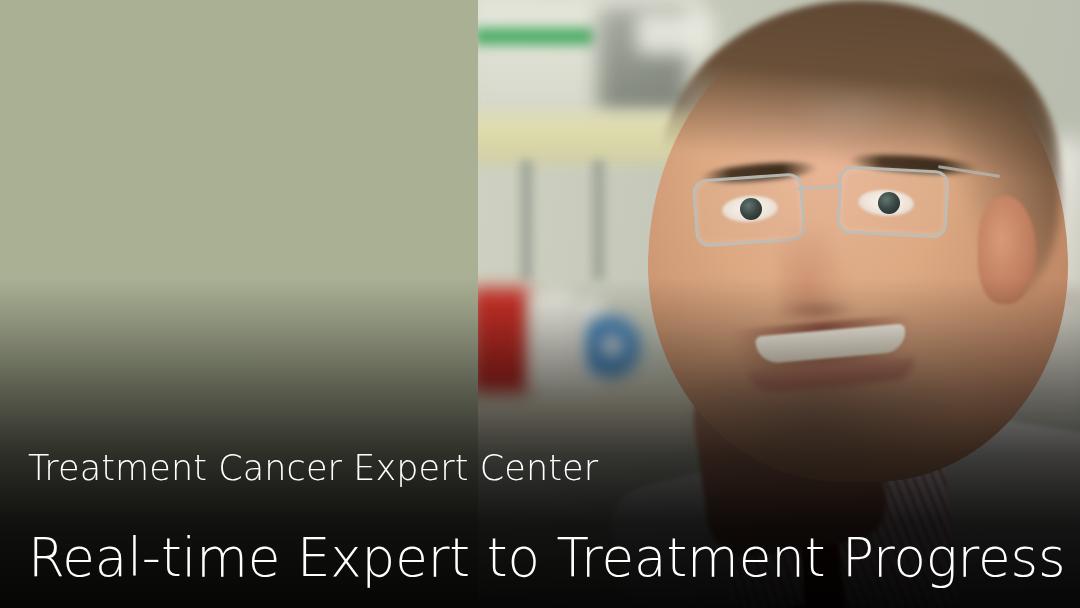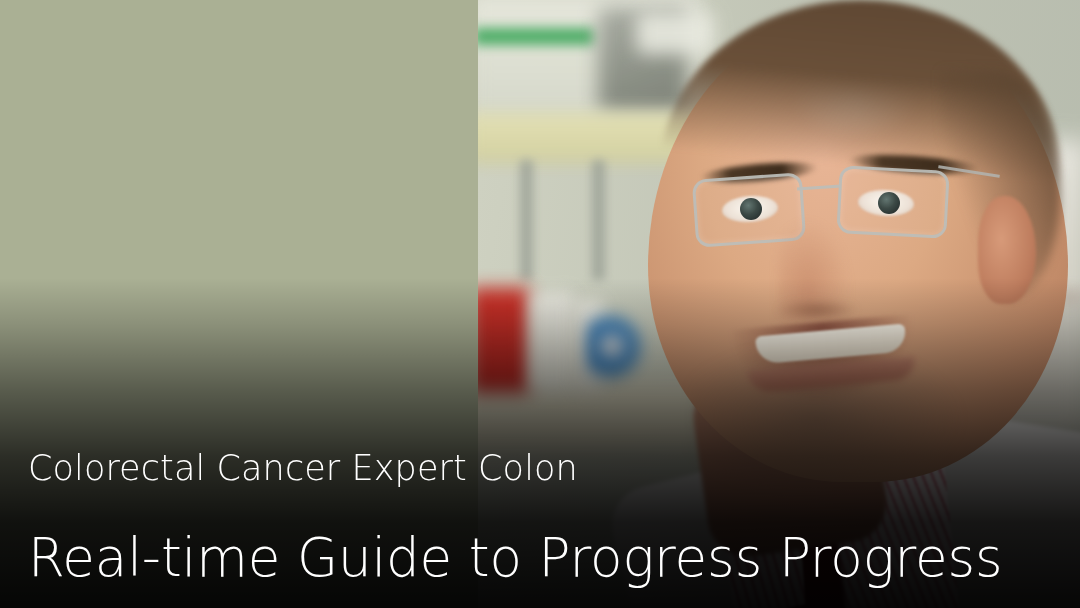--- a/index.html
+++ b/index.html
@@ -503,19 +503,19 @@
       <div class="teeth"></div>
       <div class="lip-lower"></div>
     </div>
   </div>
 
   <div class="panel"></div>
 
   <div class="scrim"></div>
 
   <div class="text-layer">
-    <div class="subtitle">Colorectal Cancer Expert Colon</div>
+    <div class="subtitle">Treatment Cancer Expert Center</div>
     <div class="title">
-      <span class="title-line">Real-time Guide to Progress Progress</span>
+      <span class="title-line">Real-time Expert to Treatment Progress</span>
     </div>
   </div>
 
 </div>
 
 </body></html>

